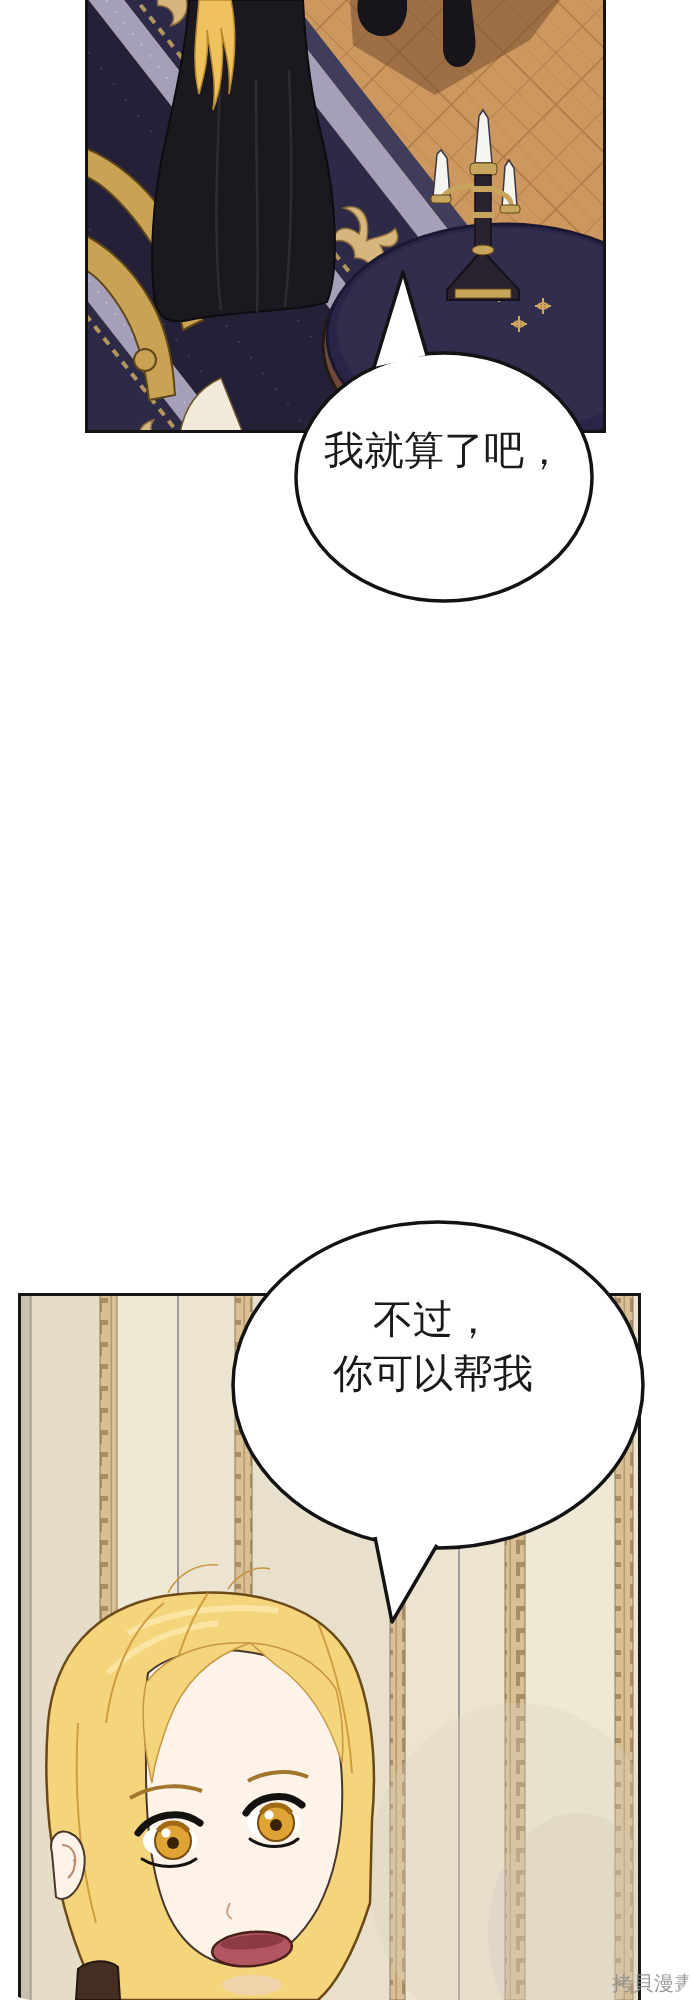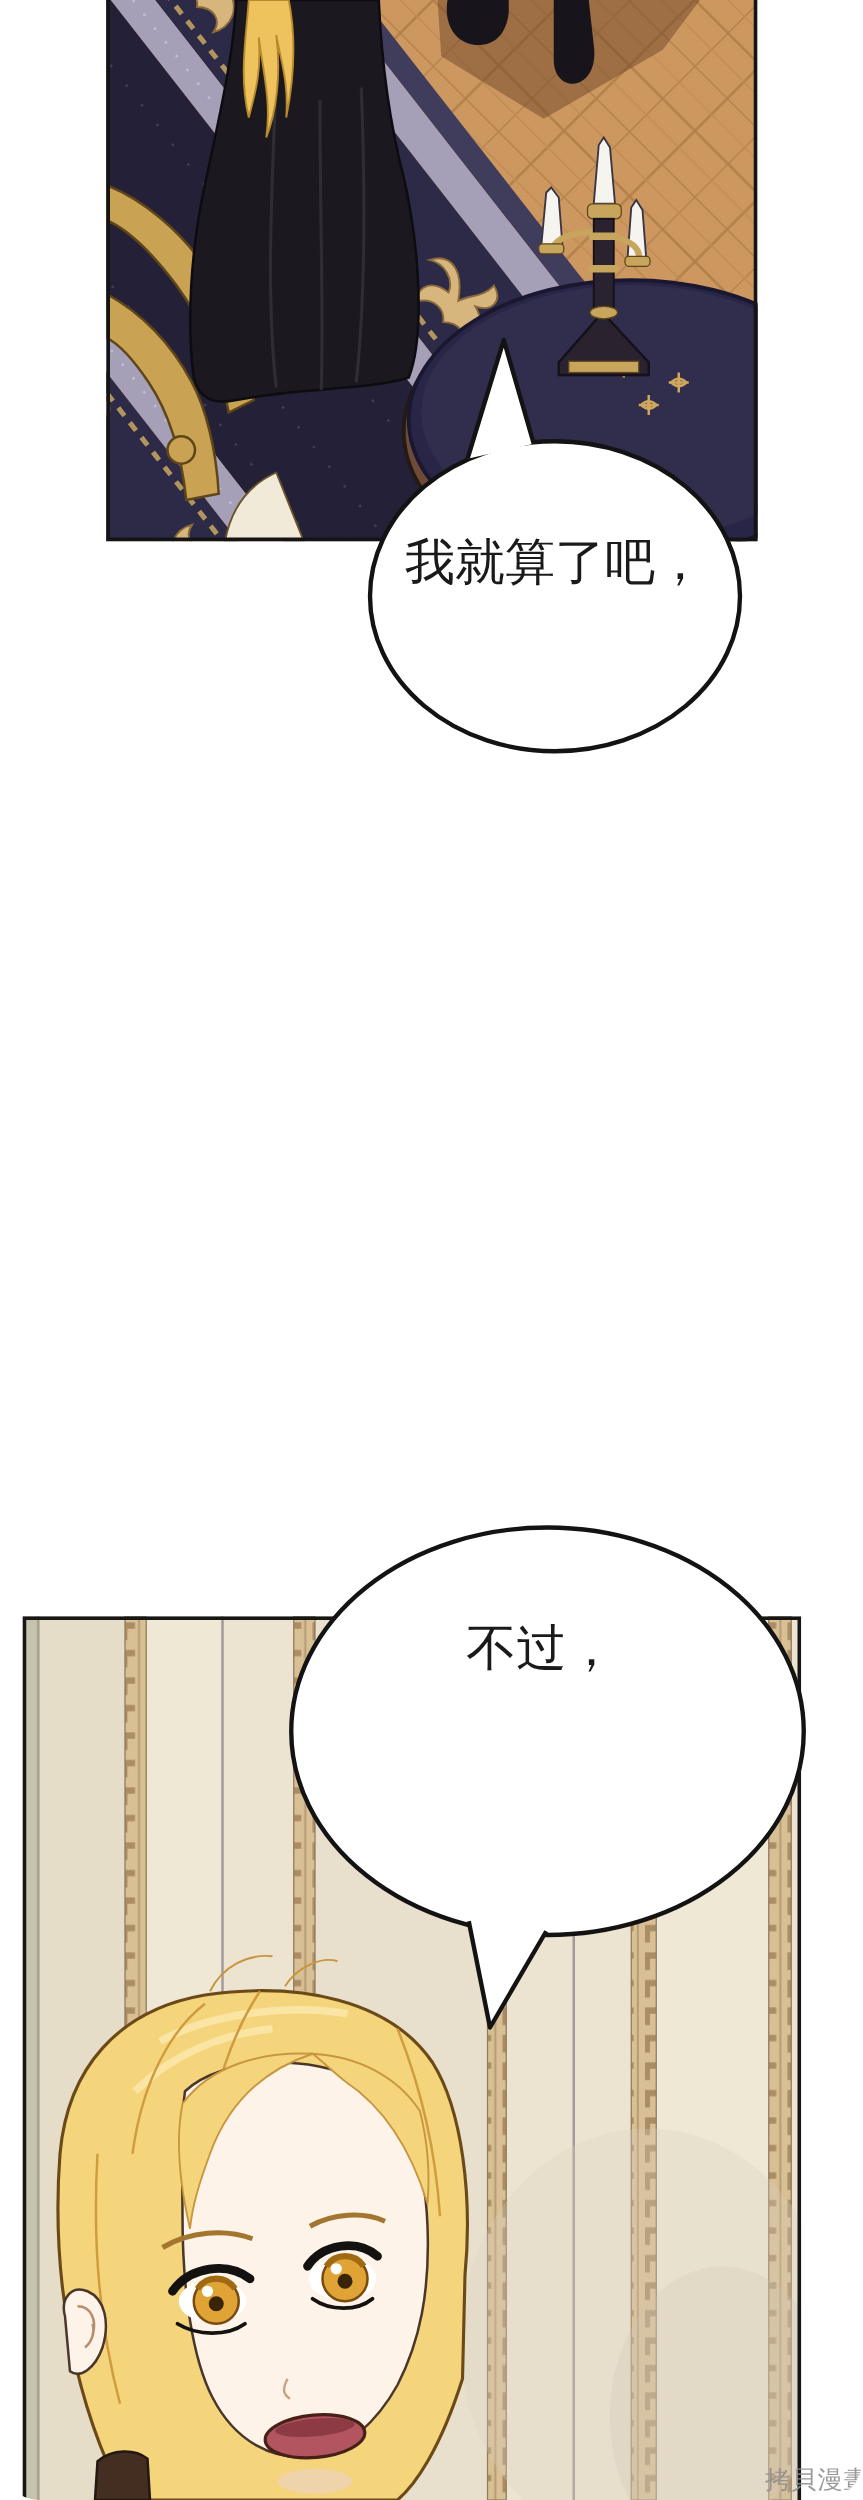--- a/index.html
+++ b/index.html
@@ -225,17 +225,18 @@
       <path d="M1.5,0 V707 M621.5,0 V707 M0,1.5 H623" stroke="#161616" stroke-width="3" fill="none"></path>
     </svg>
   </div>
 
   <svg class="bubble" style="left:218px;top:1205px;" width="436" height="430" viewBox="0 0 436 430">
     <ellipse cx="220" cy="180" rx="205" ry="163" fill="#ffffff" stroke="#131313" stroke-width="3.5"></ellipse>
     <path d="M157,332 L174,417 L219,340" fill="#ffffff" stroke="#131313" stroke-width="3.5" stroke-linejoin="round"></path>
   </svg>
   <div class="bubble-text bt2">
     <div>不过，</div>
+    <div>你可以帮我</div>
   </div>
 
   <div class="watermark">拷貝漫畫</div>
 
 </div>
 
 </body></html>

